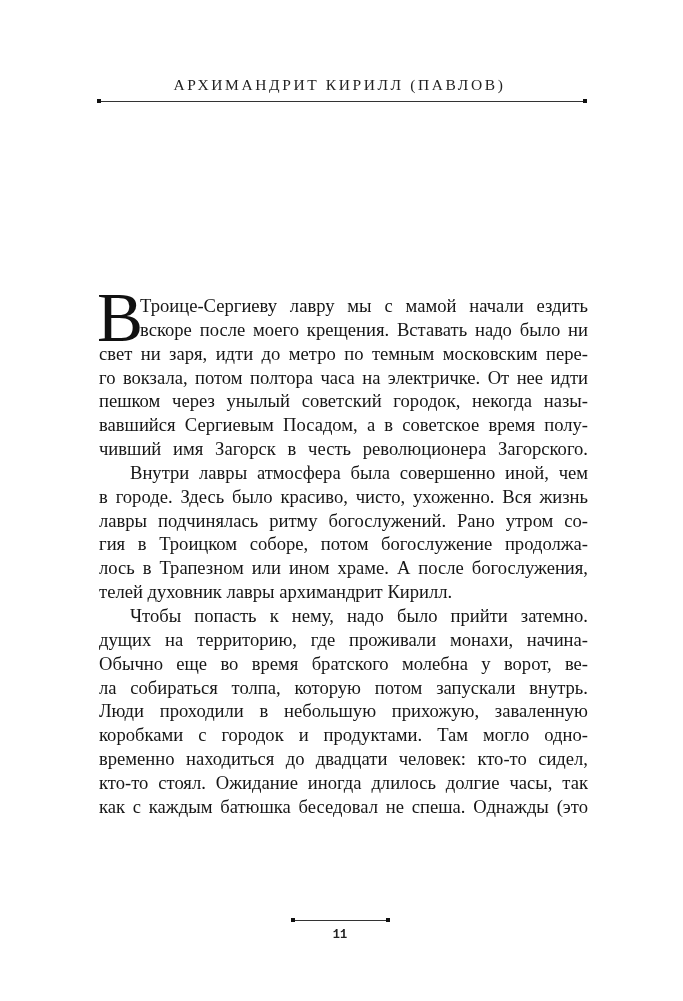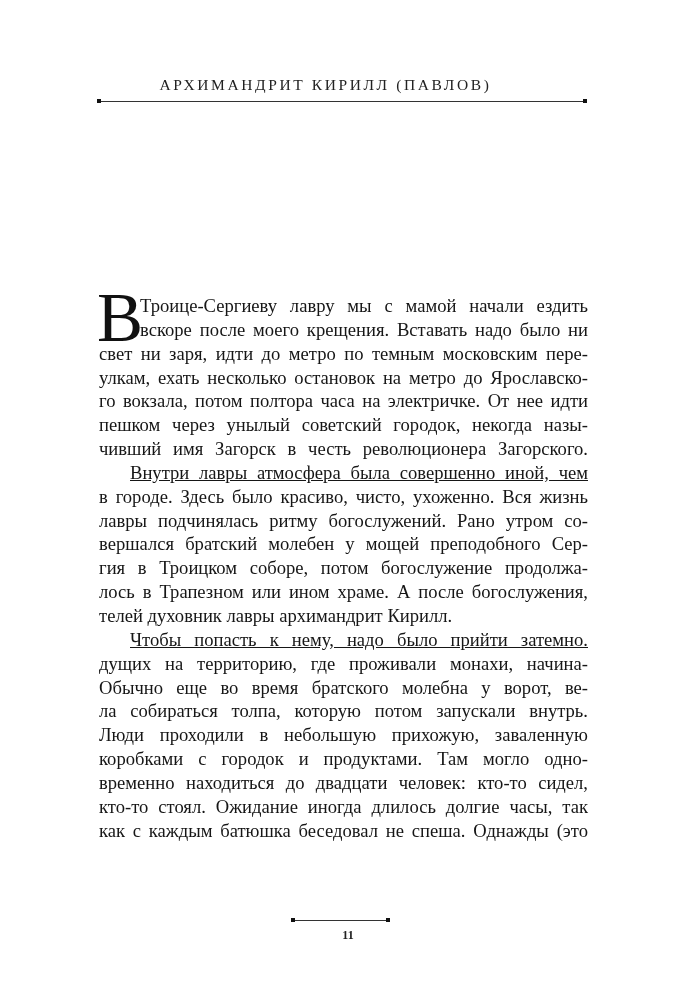--- a/index.html
+++ b/index.html
@@ -10,21 +10,21 @@
     body {
       width: 683px;
       height: 1001px;
       position: relative;
       overflow: hidden;
       color: #1a1a1a;
       font-family: "Liberation Serif", "DejaVu Serif", serif;
     }
     .running-head {
       position: absolute;
-      left: 82px;
+      left: 96px;
       top: 76px;
       width: 487px;
       text-align: center;
       font-size: 15.5px;
       letter-spacing: 2.6px;
       color: #222;
       line-height: 18px;
     }
     .head-rule {
       position: absolute;
@@ -54,21 +54,20 @@
       display: block;
       text-align: justify;
       text-align-last: justify;
       white-space: nowrap;
     }
     .line.last {
       text-align-last: left;
     }
     .indent {
       padding-left: 31px;
-      text-decoration: underline;
     }
     .drop-cap-wrap {
       position: relative;
     }
     .drop-cap {
       position: absolute;
       left: -2px;
       top: -6px;
       font-size: 69px;
       line-height: 60px;
@@ -80,55 +79,55 @@
     .foot-rule {
       position: absolute;
       left: 292px;
       top: 920px;
       width: 96px;
       height: 1px;
       background: #333;
     }
     .page-number {
       position: absolute;
-      left: 300px;
+      left: 292px;
       top: 928px;
       width: 96px;
       text-align: center;
       font-size: 12px;
       font-weight: bold;
       color: #222;
+      font-family: Liberation Mono, monospace;
     }
   </style>
 </head>
 <body>
 
 <div class="running-head">АРХИМАНДРИТ КИРИЛЛ (ПАВЛОВ)</div>
 <div class="head-rule"></div>
 <div class="rule-dot" style="left:97px; top:99px;"></div>
 <div class="rule-dot" style="left:583px; top:99px;"></div>
 
 <div class="body-text">
 
   <div class="drop-cap-wrap">
     <span class="drop-cap">В</span>
     <span class="line cap-line">Троице-Сергиеву лавру мы с мамой начали ездить</span>
     <span class="line cap-line">вскоре после моего крещения. Вставать надо было ни</span>
     <span class="line">свет ни заря, идти до метро по темным московским пере-</span>
-    <span class="line">улкам, ехать несколько остановок на метро до Ярославско-</span>
     <span class="line">го вокзала, потом полтора часа на электричке. От нее идти</span>
     <span class="line">пешком через унылый советский городок, некогда назы-</span>
+    <span class="line">вавшийся Сергиевым Посадом, а в советское время полу-</span>
     <span class="line">чивший имя Загорск в честь революционера Загорского.</span>
   </div>
 
   <div>
     <span class="line indent">Внутри лавры атмосфера была совершенно иной, чем</span>
     <span class="line">в городе. Здесь было красиво, чисто, ухоженно. Вся жизнь</span>
     <span class="line">лавры подчинялась ритму богослужений. Рано утром со-</span>
-    <span class="line">вершался братский молебен у мощей преподобного Сер-</span>
     <span class="line">гия в Троицком соборе, потом богослужение продолжа-</span>
     <span class="line">лось в Трапезном или ином храме. А после богослужения,</span>
     <span class="line last">телей духовник лавры архимандрит Кирилл.</span>
   </div>
 
   <div>
     <span class="line indent">Чтобы попасть к нему, надо было прийти затемно.</span>
     <span class="line">дущих на территорию, где проживали монахи, начина-</span>
     <span class="line">Обычно еще во время братского молебна у ворот, ве-</span>
     <span class="line">ла собираться толпа, которую потом запускали внутрь.</span>

